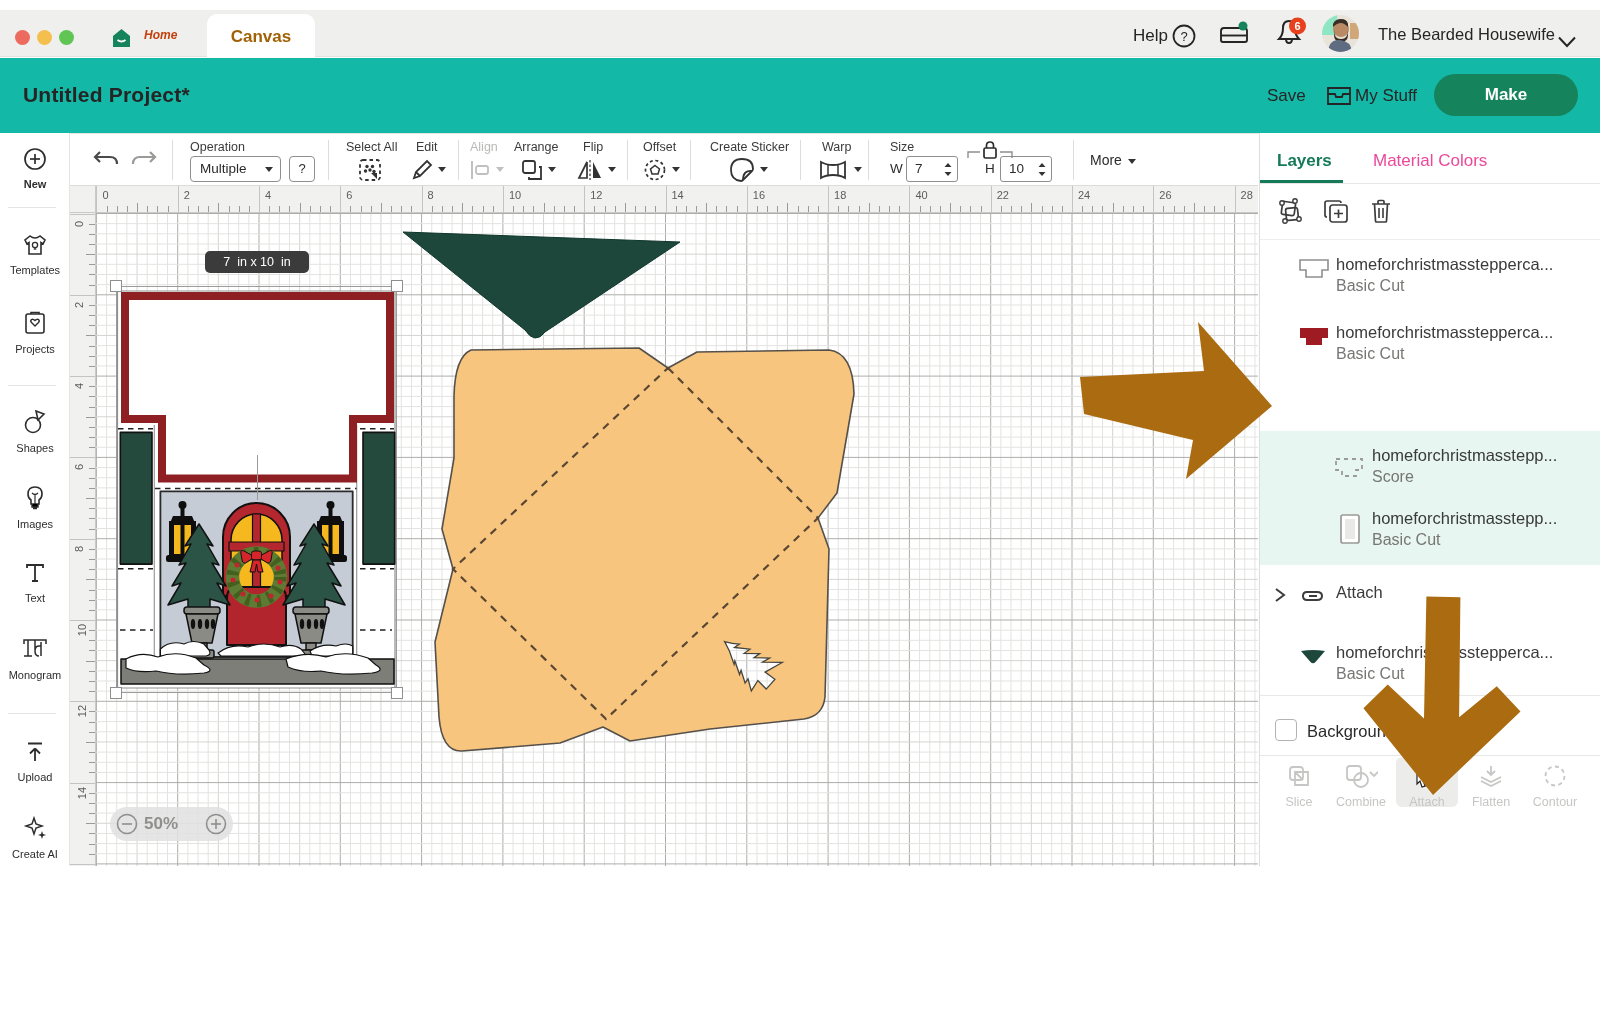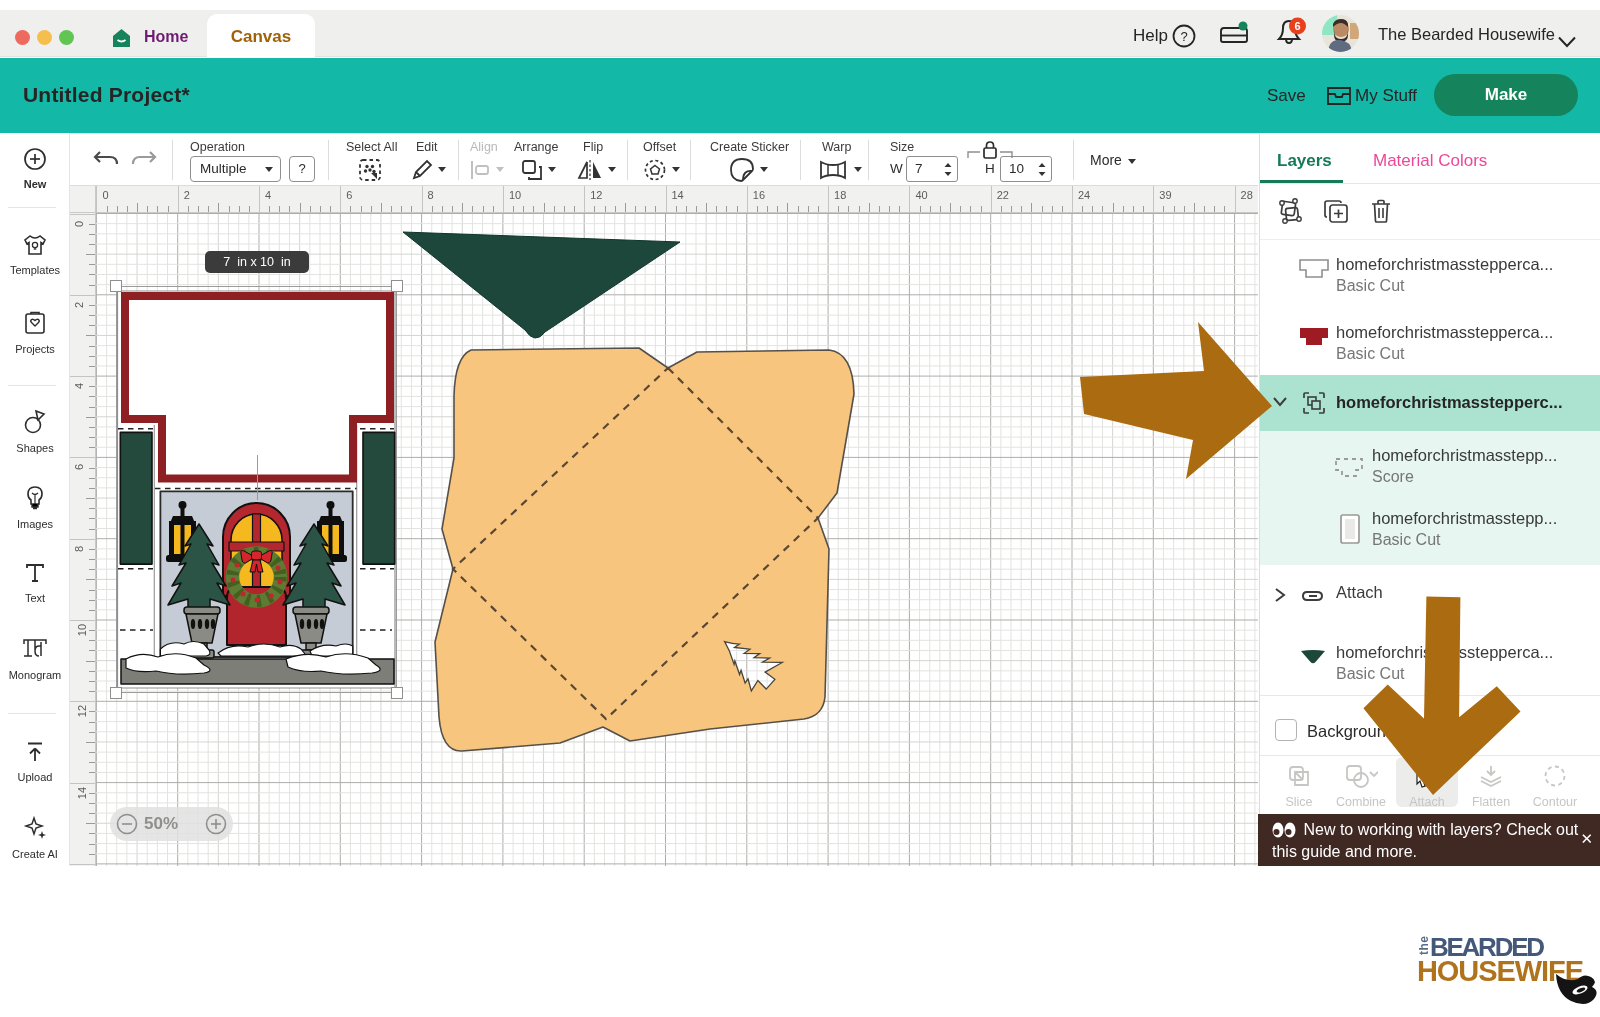--- a/index.html
+++ b/index.html
@@ -4,21 +4,21 @@
 <style>
 * { margin:0; padding:0; box-sizing:border-box; }
 html,body { width:1600px; height:1017px; overflow:hidden; background:#fff;
   font-family:"Liberation Sans", sans-serif; }
 #root { position:absolute; left:0; top:0; width:1600px; height:1017px; background:#fff; }
 
 .macbar { position:absolute; left:0; top:10px; width:1600px; height:47px; background:#efefee; border-bottom:1px solid #e2e2e0; }
 .tl { position:absolute; top:20px; width:15px; height:15px; border-radius:50%; }
 .tab-canvas { position:absolute; left:207px; top:4px; width:108px; height:43px; background:#fff; border-radius:10px 10px 0 0; }
 .tab-canvas span { position:absolute; left:0; right:0; top:13px; text-align:center; font-size:17px; font-weight:700; color:#a16207;}
-.home-lab { position:absolute; left:144px; top:18px; font-size:16px; font-weight:700; color:#701a75; }
+.home-lab { position:absolute; left:144px; top:18px; font-size:12px; font-weight:700; color:#c2410c;font-style:italic; }
 
 .titlerow { position:absolute; left:0; top:58px; width:1600px; height:75px; background:#14b8a6; }
 .title { position:absolute; left:23px; top:25px; font-size:21px; font-weight:700; color:#252525; letter-spacing:.2px;}
 .savebtn { position:absolute; left:1267px; top:28px; font-size:17px; color:#252525; }
 .mystuff { position:absolute; left:1355px; top:28px; font-size:17px; color:#252525; }
 .makebtn { position:absolute; left:1434px; top:16px; width:144px; height:42px; background:#15845d; border-radius:21px; color:#fff; font-size:17px; font-weight:700; text-align:center; line-height:42px; }
 
 .toolbar { position:absolute; left:70px; top:133px; width:1530px; height:53px; background:#fff; border-top:1px solid #e4e4e2; }
 .tb-lab { position:absolute; top:6px; font-size:12.5px; color:#3a3a3a; }
 .tb-lab.dis { color:#b9b9b7; }
@@ -310,21 +310,21 @@
       <span class="rnum" style="left:276.29999999999995px;top:3px">6</span>
       <span class="rnum" style="left:357.59999999999997px;top:3px">8</span>
       <span class="rnum" style="left:438.9px;top:3px">10</span>
       <span class="rnum" style="left:520.1999999999999px;top:3px">12</span>
       <span class="rnum" style="left:601.5px;top:3px">14</span>
       <span class="rnum" style="left:682.8px;top:3px">16</span>
       <span class="rnum" style="left:764.0999999999999px;top:3px">18</span>
       <span class="rnum" style="left:845.4px;top:3px">40</span>
       <span class="rnum" style="left:926.6999999999999px;top:3px">22</span>
       <span class="rnum" style="left:1007.9999999999999px;top:3px">24</span>
-      <span class="rnum" style="left:1089.3px;top:3px">39</span>
+      <span class="rnum" style="left:1089.3px;top:3px">26</span>
       <span class="rnum" style="left:1170.6000000000001px;top:3px">28</span>
       <div style="position:absolute;left:26.4px;top:0;bottom:0;width:1px;background:#c4c4c2;height:27px"></div>
       <div style="position:absolute;left:36.5625px;bottom:0;width:1px;height:6px;background:#9a9a98"></div>
       <div style="position:absolute;left:46.724999999999994px;bottom:0;width:1px;height:6px;background:#9a9a98"></div>
       <div style="position:absolute;left:56.887499999999996px;bottom:0;width:1px;height:6px;background:#9a9a98"></div>
       <div style="position:absolute;left:67.05px;bottom:0;width:1px;height:9px;background:#9a9a98"></div>
       <div style="position:absolute;left:77.2125px;bottom:0;width:1px;height:6px;background:#9a9a98"></div>
       <div style="position:absolute;left:87.375px;bottom:0;width:1px;height:6px;background:#9a9a98"></div>
       <div style="position:absolute;left:97.5375px;bottom:0;width:1px;height:6px;background:#9a9a98"></div>
       <div style="position:absolute;left:107.69999999999999px;top:0;bottom:0;width:1px;background:#c4c4c2;height:27px"></div>
@@ -868,31 +868,20 @@
       <div class="lname" style="position:absolute;left:76px;top:2px">homeforchristmasstepperca...</div>
       <div class="ltype" style="position:absolute;left:76px;top:24px">Basic Cut</div>
     </div>
     <div class="layrow" style="top:188px">
       <svg style="position:absolute;left:38px;top:5px" width="32" height="26" viewBox="0 0 32 26">
         <path d="M2 2 L30 2 L30 12 L24 12 L24 19 L8 19 L8 12 L2 12 Z" fill="#9e1b24"></path>
       </svg>
       <div class="lname" style="position:absolute;left:76px;top:2px">homeforchristmasstepperca...</div>
       <div class="ltype" style="position:absolute;left:76px;top:24px">Basic Cut</div>
     </div>
-    <div class="selrow">
-      <svg style="position:absolute;left:12px;top:21px" width="16" height="12" viewBox="0 0 16 12">
-          <path d="M2 2 L8 9 L14 2" fill="none" stroke="#3c3c3c" stroke-width="2"></path>
-        </svg>
-      <svg style="position:absolute;left:41px;top:15px" width="26" height="26" viewBox="0 0 26 26">
-        <path d="M8 3 L4 3 Q3 3 3 4 L3 8 M18 3 L22 3 Q23 3 23 4 L23 8 M3 18 L3 22 Q3 23 4 23 L8 23 M23 18 L23 22 Q23 23 22 23 L18 23" fill="none" stroke="#3c3c3c" stroke-width="1.7"></path>
-        <rect x="7" y="7" width="8" height="8" fill="none" stroke="#3c3c3c" stroke-width="1.6"></rect>
-        <rect x="11" y="11" width="8" height="8" fill="#abe3d0" stroke="#3c3c3c" stroke-width="1.6"></rect>
-      </svg>
-      <div style="position:absolute;left:76px;top:18px;font-size:16.5px;font-weight:700;color:#252525">homeforchristmasstepperc...</div>
-    </div>
     <div class="subbg">
       <svg style="position:absolute;left:74px;top:26px" width="30" height="22" viewBox="0 0 30 22">
         <path d="M2 2 L28 2 L28 13 L22 13 L22 19 L8 19 L8 13 L2 13 Z" fill="none" stroke="#9a9a98" stroke-width="1.8" stroke-dasharray="4 4"></path>
       </svg>
       <div class="lname" style="position:absolute;left:112px;top:15px">homeforchristmasstepp...</div>
       <div class="ltype" style="position:absolute;left:112px;top:37px">Score</div>
       <svg style="position:absolute;left:79px;top:82px" width="22" height="32" viewBox="0 0 22 32">
         <rect x="2" y="2" width="18" height="28" rx="2" fill="#fff" stroke="#9a9a98" stroke-width="1.7"></rect>
         <rect x="6" y="6" width="10" height="20" fill="#e9e9e7"></rect>
       </svg>
@@ -952,44 +941,24 @@
         <span class="lab">Flatten</span>
       </div>
       <div class="bt-item" style="left:264px">
         <svg style="margin-top:8px" width="26" height="26" viewBox="0 0 26 26">
           <circle cx="13" cy="13" r="9.5" fill="none" stroke="#c6c6c4" stroke-width="1.8" stroke-dasharray="4 3.4"></circle>
         </svg>
         <span class="lab">Contour</span>
       </div>
     </div>
 
-    <div class="toast">
-      <div class="l1"><svg style="vertical-align:-3px;margin-right:3px" width="24" height="16" viewBox="0 0 24 16">
-            <ellipse cx="6" cy="8" rx="5.5" ry="7.5" fill="#fff"></ellipse>
-            <ellipse cx="18" cy="8" rx="5.5" ry="7.5" fill="#fff"></ellipse>
-            <circle cx="4.5" cy="10" r="3" fill="#402823"></circle>
-            <circle cx="16.5" cy="10" r="3" fill="#402823"></circle>
-          </svg> New to working with layers? Check out</div>
-      <div class="l2">this guide and more.</div>
-      <div class="x">✕</div>
-    </div>
   </div>
 
   <svg style="position:absolute;left:0;top:0;z-index:50;pointer-events:none" width="1600" height="1017" viewBox="0 0 1600 1017">
     <path id="arrowR" fill="#ab6b10" d="M1080 377 L1204 371 L1198 322 L1272 406 L1186 479 L1193 440 L1084 414 Z"></path>
     <g transform="translate(1412,768)">
       <path d="M5 2 L5 16 L8 13 L10 19 L13 18 L11 12 L15 12 Z" fill="#fff" stroke="#222" stroke-width="1.2"></path>
     </g>
     <path id="arrowD" fill="#ab6b10" transform="rotate(3 1433 795)" d="M1416 597 L1450 596 L1455 716 L1491 683 L1516 707 L1433 795 L1359 712 L1382 687 L1420 719 Z"></path>
   </svg>
 
-  <div class="logo">
-    <svg width="196" height="92" viewBox="0 0 196 92">
-      <text x="24" y="30" transform="rotate(-90 24 30)" font-size="12" font-weight="bold" fill="#5a6c85" font-family="Liberation Sans" letter-spacing="0.5">the</text>
-      <text x="26" y="31" font-size="26" font-weight="bold" fill="#44587a" font-family="Liberation Sans" textLength="115">BEARDED</text>
-      <text x="13" y="56" font-size="29" font-weight="bold" fill="#b0731d" font-family="Liberation Sans" textLength="167">HOUSEWIFE</text>
-      <path d="M152 49 Q153 69 167 76 Q182 83 190 74 Q196 66 188 62 Q194 56 187 52 Q180 48 174 54 Q163 58 152 49 Z" fill="#141414"></path>
-      <ellipse cx="176" cy="65" rx="8" ry="3.6" fill="#fff" transform="rotate(-22 176 65)"></ellipse>
-      <ellipse cx="177" cy="65" rx="4.5" ry="1.8" fill="#141414" transform="rotate(-22 177 65)"></ellipse>
-    </svg>
-  </div>
 
 </div>
 
 </body></html>

